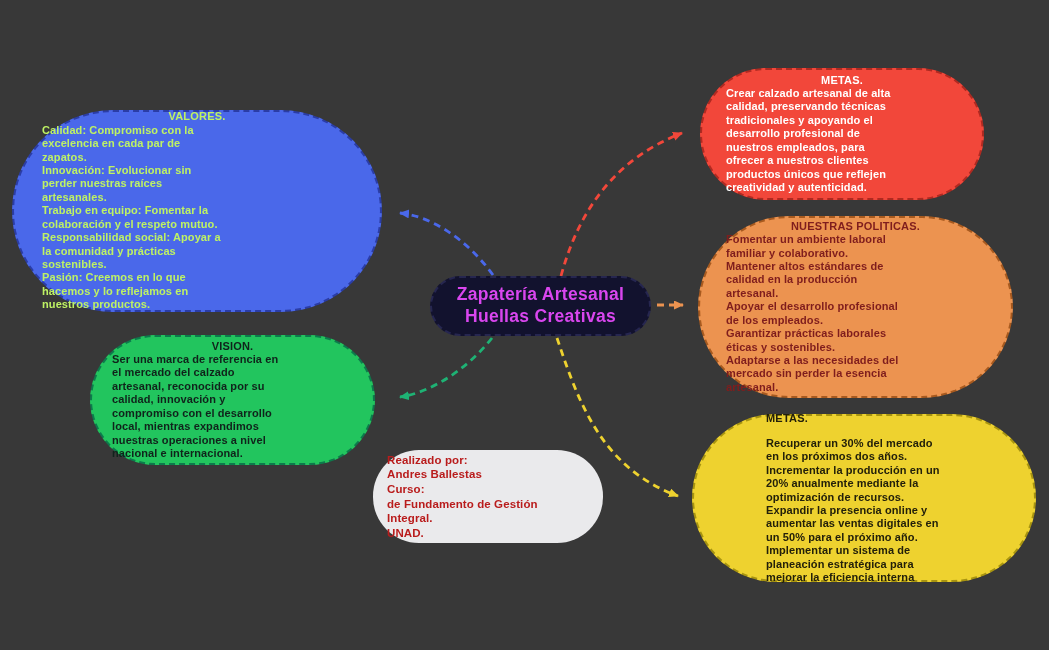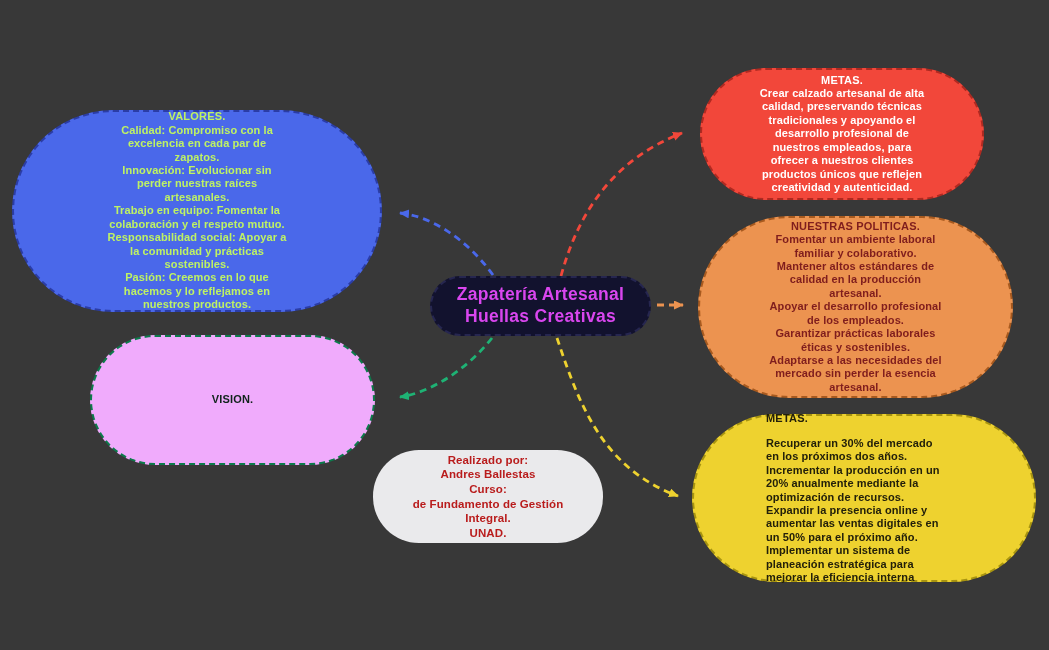--- a/index.html
+++ b/index.html
@@ -33,21 +33,21 @@
     font-size: 11px;
     line-height: 1.22;
     text-align: center;
     white-space: pre-line;
     letter-spacing: 0.2px;
   }
   .node .body {
     font-weight: 600;
     font-size: 11px;
     line-height: 1.22;
-    text-align: center;
+    text-align: left;
     white-space: pre-line;
     letter-spacing: 0.1px;
   }
   
   .node-valores  { left: 12px;  top: 110px; width: 370px; height: 202px; border-radius: 101px; padding: 6px 28px; }
   .node-vision   { left: 90px;  top: 335px; width: 285px; height: 130px; border-radius: 65px;  padding: 4px 20px; }
   .node-mision   { left: 700px; top: 68px;  width: 284px; height: 132px; border-radius: 66px;  padding: 4px 24px; }
   .node-politicas{ left: 698px; top: 216px; width: 315px; height: 182px; border-radius: 91px;  padding: 5px 26px; }
   .node-metas    { left: 692px; top: 414px; width: 344px; height: 168px; border-radius: 84px;  padding: 5px 30px 5px 72px; gap: 12px; }
   .node-metas .title, .node-metas .body { text-align: left; }
@@ -102,22 +102,30 @@
 Trabajo en equipo: Fomentar la
 colaboración y el respeto mutuo.
 Responsabilidad social: Apoyar a
 la comunidad y prácticas
 sostenibles.
 Pasión: Creemos en lo que
 hacemos y lo reflejamos en
 nuestros productos.</div>
   </div>
 
-  <div class="node node-vision" style="background: #f0abfc; border-color: rgb(13, 122, 76); color: rgb(16, 35, 27);">
+  <div class="node node-vision" style="background: #22c55e; border-color: rgb(13, 122, 76); color: rgb(16, 35, 27);">
     <div class="title">VISION.</div>
+    <div class="body">Ser una marca de referencia en
+el mercado del calzado
+artesanal, reconocida por su
+calidad, innovación y
+compromiso con el desarrollo
+local, mientras expandimos
+nuestras operaciones a nivel
+nacional e internacional.</div>
   </div>
 
   <div class="node node-mision" style="background: rgb(242, 71, 58); border-color: rgb(176, 42, 33); color: rgb(255, 255, 255);">
     <div class="title">METAS.</div>
     <div class="body">Crear calzado artesanal de alta
 calidad, preservando técnicas
 tradicionales y apoyando el
 desarrollo profesional de
 nuestros empleados, para
 ofrecer a nuestros clientes

